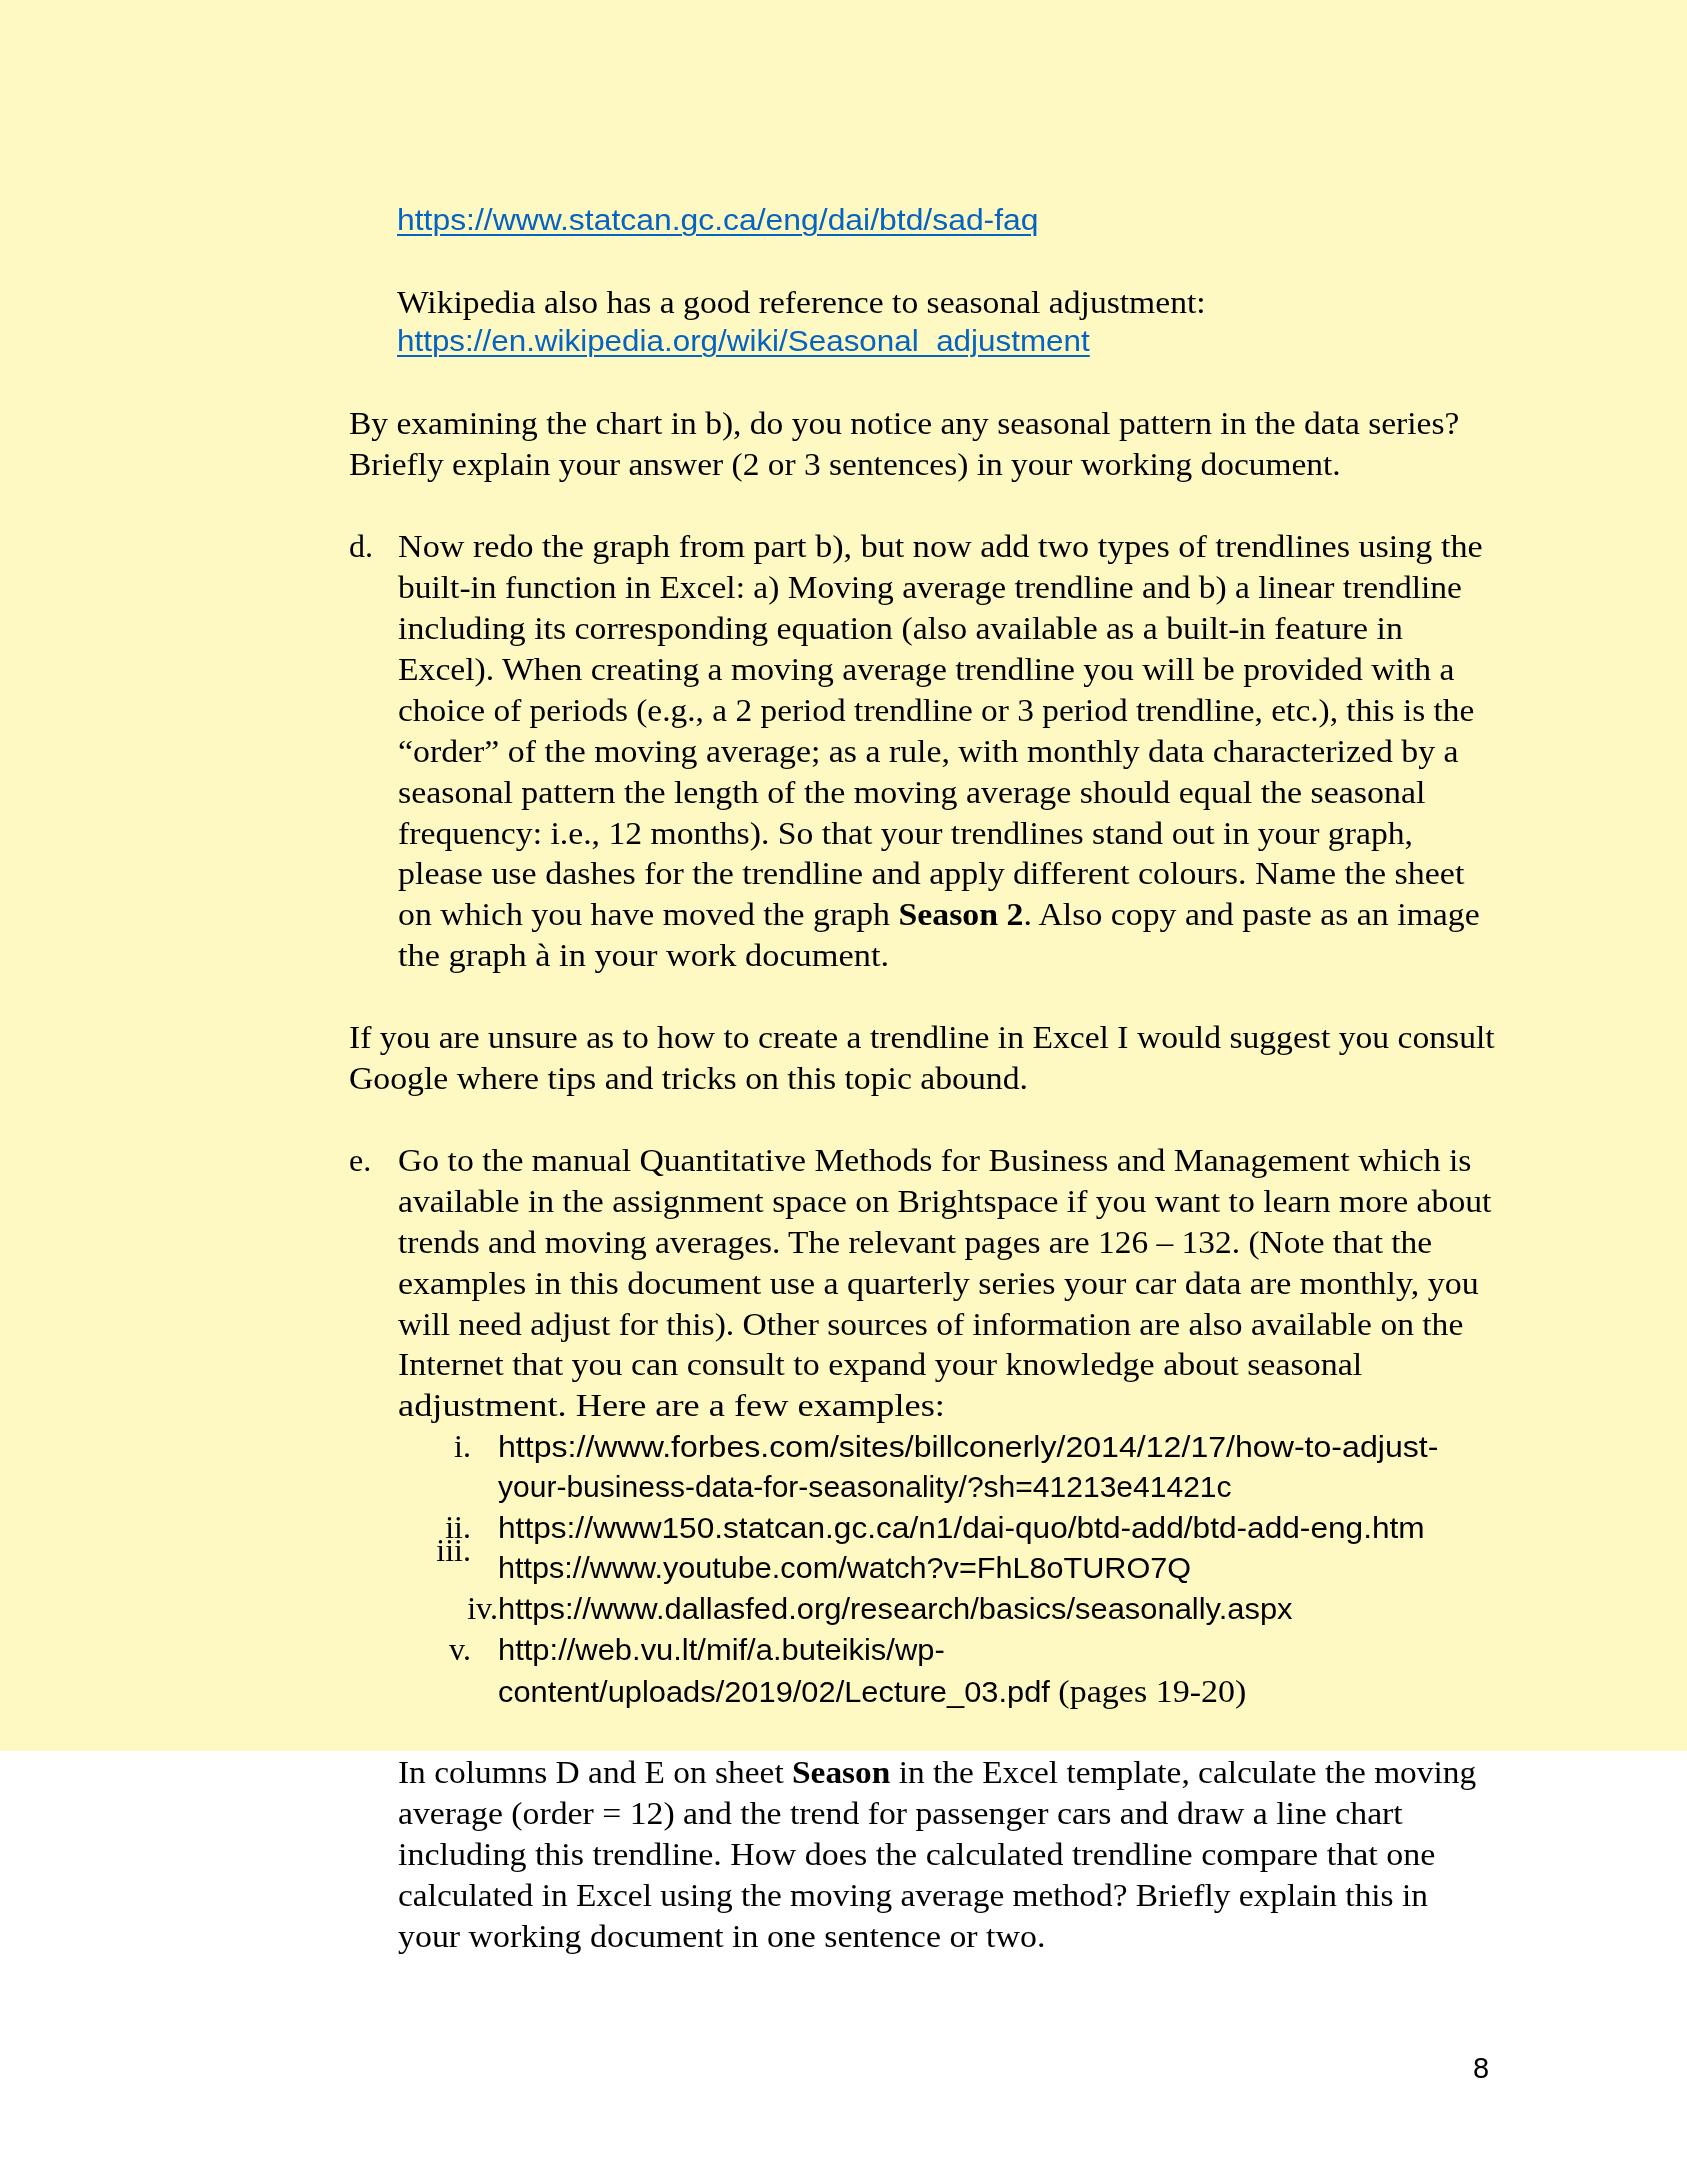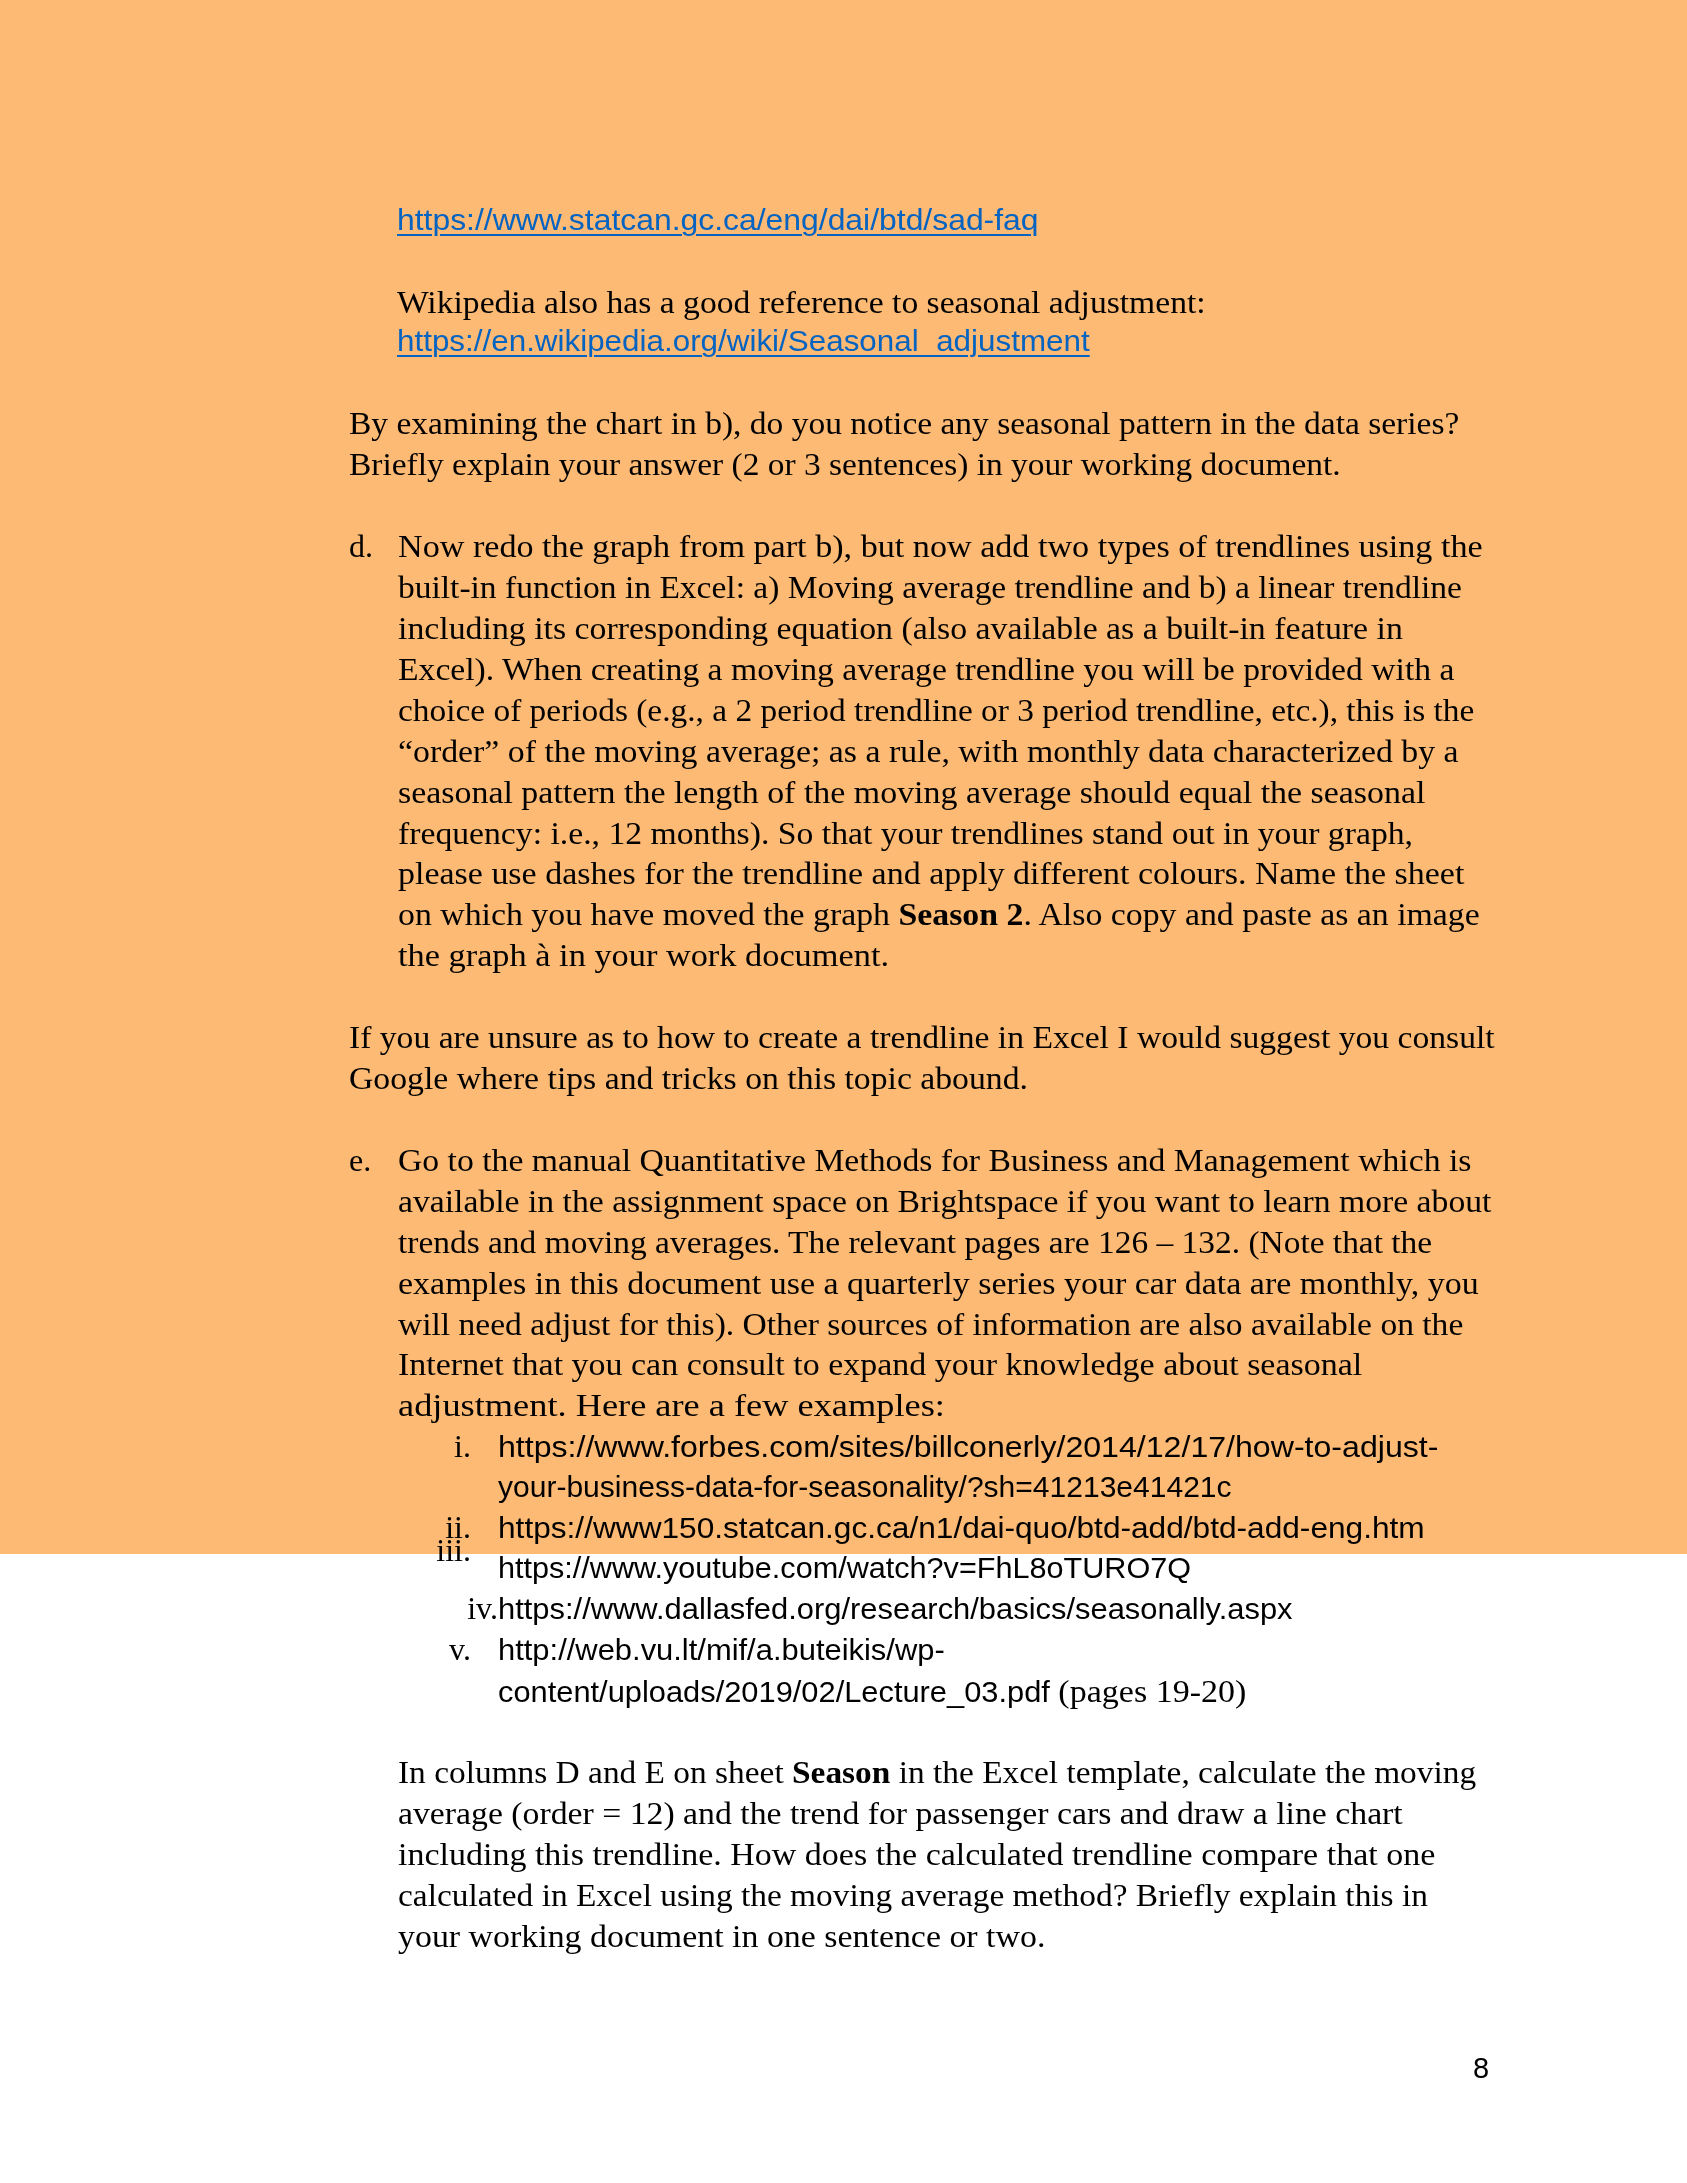--- a/index.html
+++ b/index.html
@@ -1,17 +1,17 @@
 <!DOCTYPE html>
 <html style="font-size:10.6px"><head>
 <meta charset="utf-8">
 <style>
   html, body { margin: 0; padding: 0; background: #ffffff; }
   body { width: 1687px; height: 2183px; position: relative; overflow: hidden; }
-  .page { position: absolute; left: 0; top: 0; width: 1687px; height: 1554px; background: #fdba74; }
+  .page { position: absolute; left: 0; top: 0; width: 1687px; height: 1751px; background: #fef9c3; }
   .ln {
     position: absolute;
     height: 40px;
     line-height: 40px;
     white-space: pre;
     transform-origin: 0 50%;
     color: #000;
   }
   .serif { font-family: "Liberation Serif", "DejaVu Serif", serif; font-size: 32px; }
   .sans  { font-family: "Liberation Sans", "DejaVu Sans", sans-serif; font-size: 29px; }

